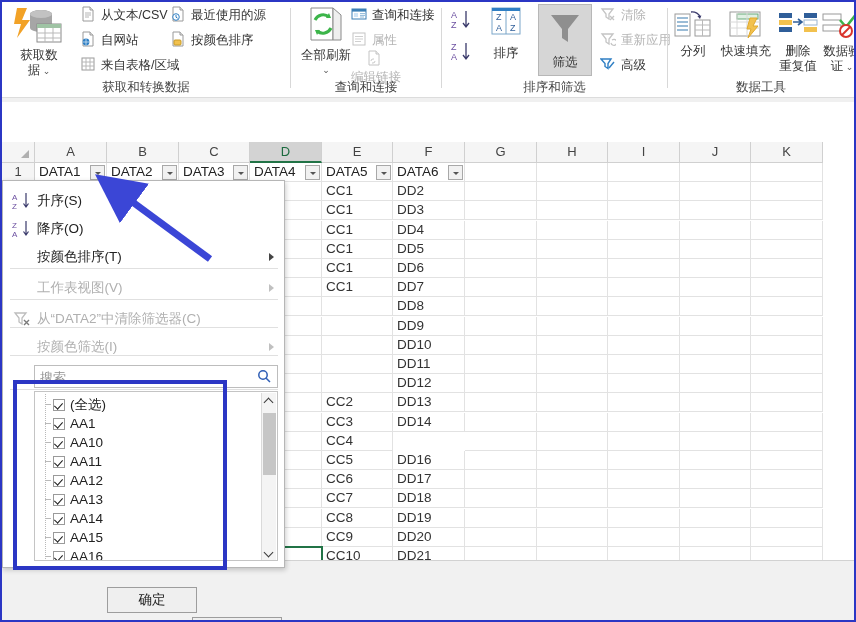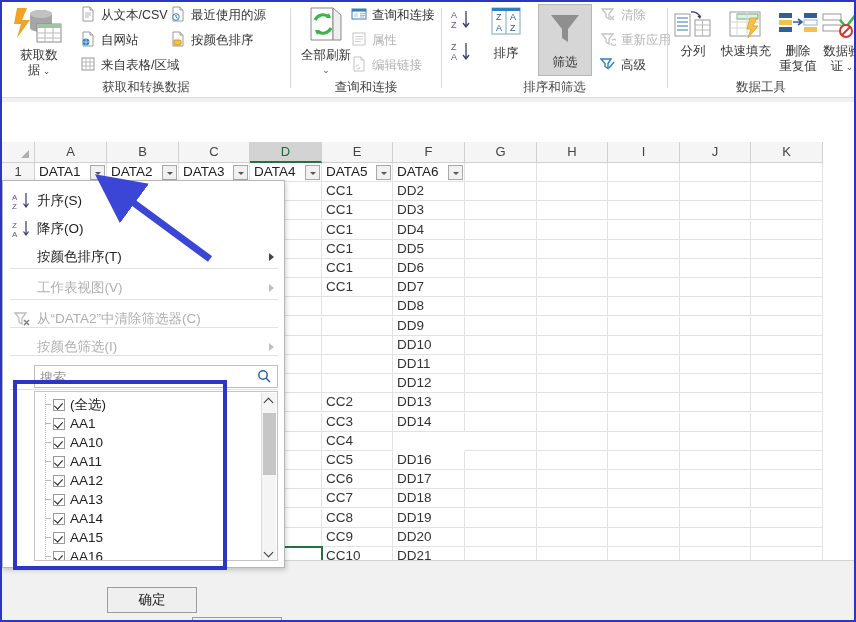--- a/index.html
+++ b/index.html
@@ -213,21 +213,21 @@
       <div class="smallitem dis" style="left:60px;top:29px;">
         <span class="gi ic">
           <svg width="16" height="16" viewBox="0 0 16 16">
               <rect x="2" y="2" width="12" height="12" fill="#fff" stroke="#c4c4c4"></rect>
               <path d="M4 5.5h8M4 8h8M4 10.5h6" stroke="#cfcfcf"></path>
             </svg>
         </span>
         <span>属性</span>
       </div>
 
-      <div class="smallitem dis" style="left:60px;top:54px;">
+      <div class="smallitem dis" style="left:60px;top:48px;flex-direction:column;">
         <span class="gi ic">
           <svg width="16" height="16" viewBox="0 0 16 16">
               <path d="M3 1 h7 l3 3 v11 H3 Z" fill="#fff" stroke="#c4c4c4"></path>
               <path d="M10 1 v3 h3" fill="#ededed" stroke="#c4c4c4"></path>
               <path d="M5 11a2 2 0 0 1 2-2h1M9 11a2 2 0 0 1-2 2H6" stroke="#c9c9c9" fill="none"></path>
             </svg>
         </span>
         <span>编辑链接</span>
       </div>
 

